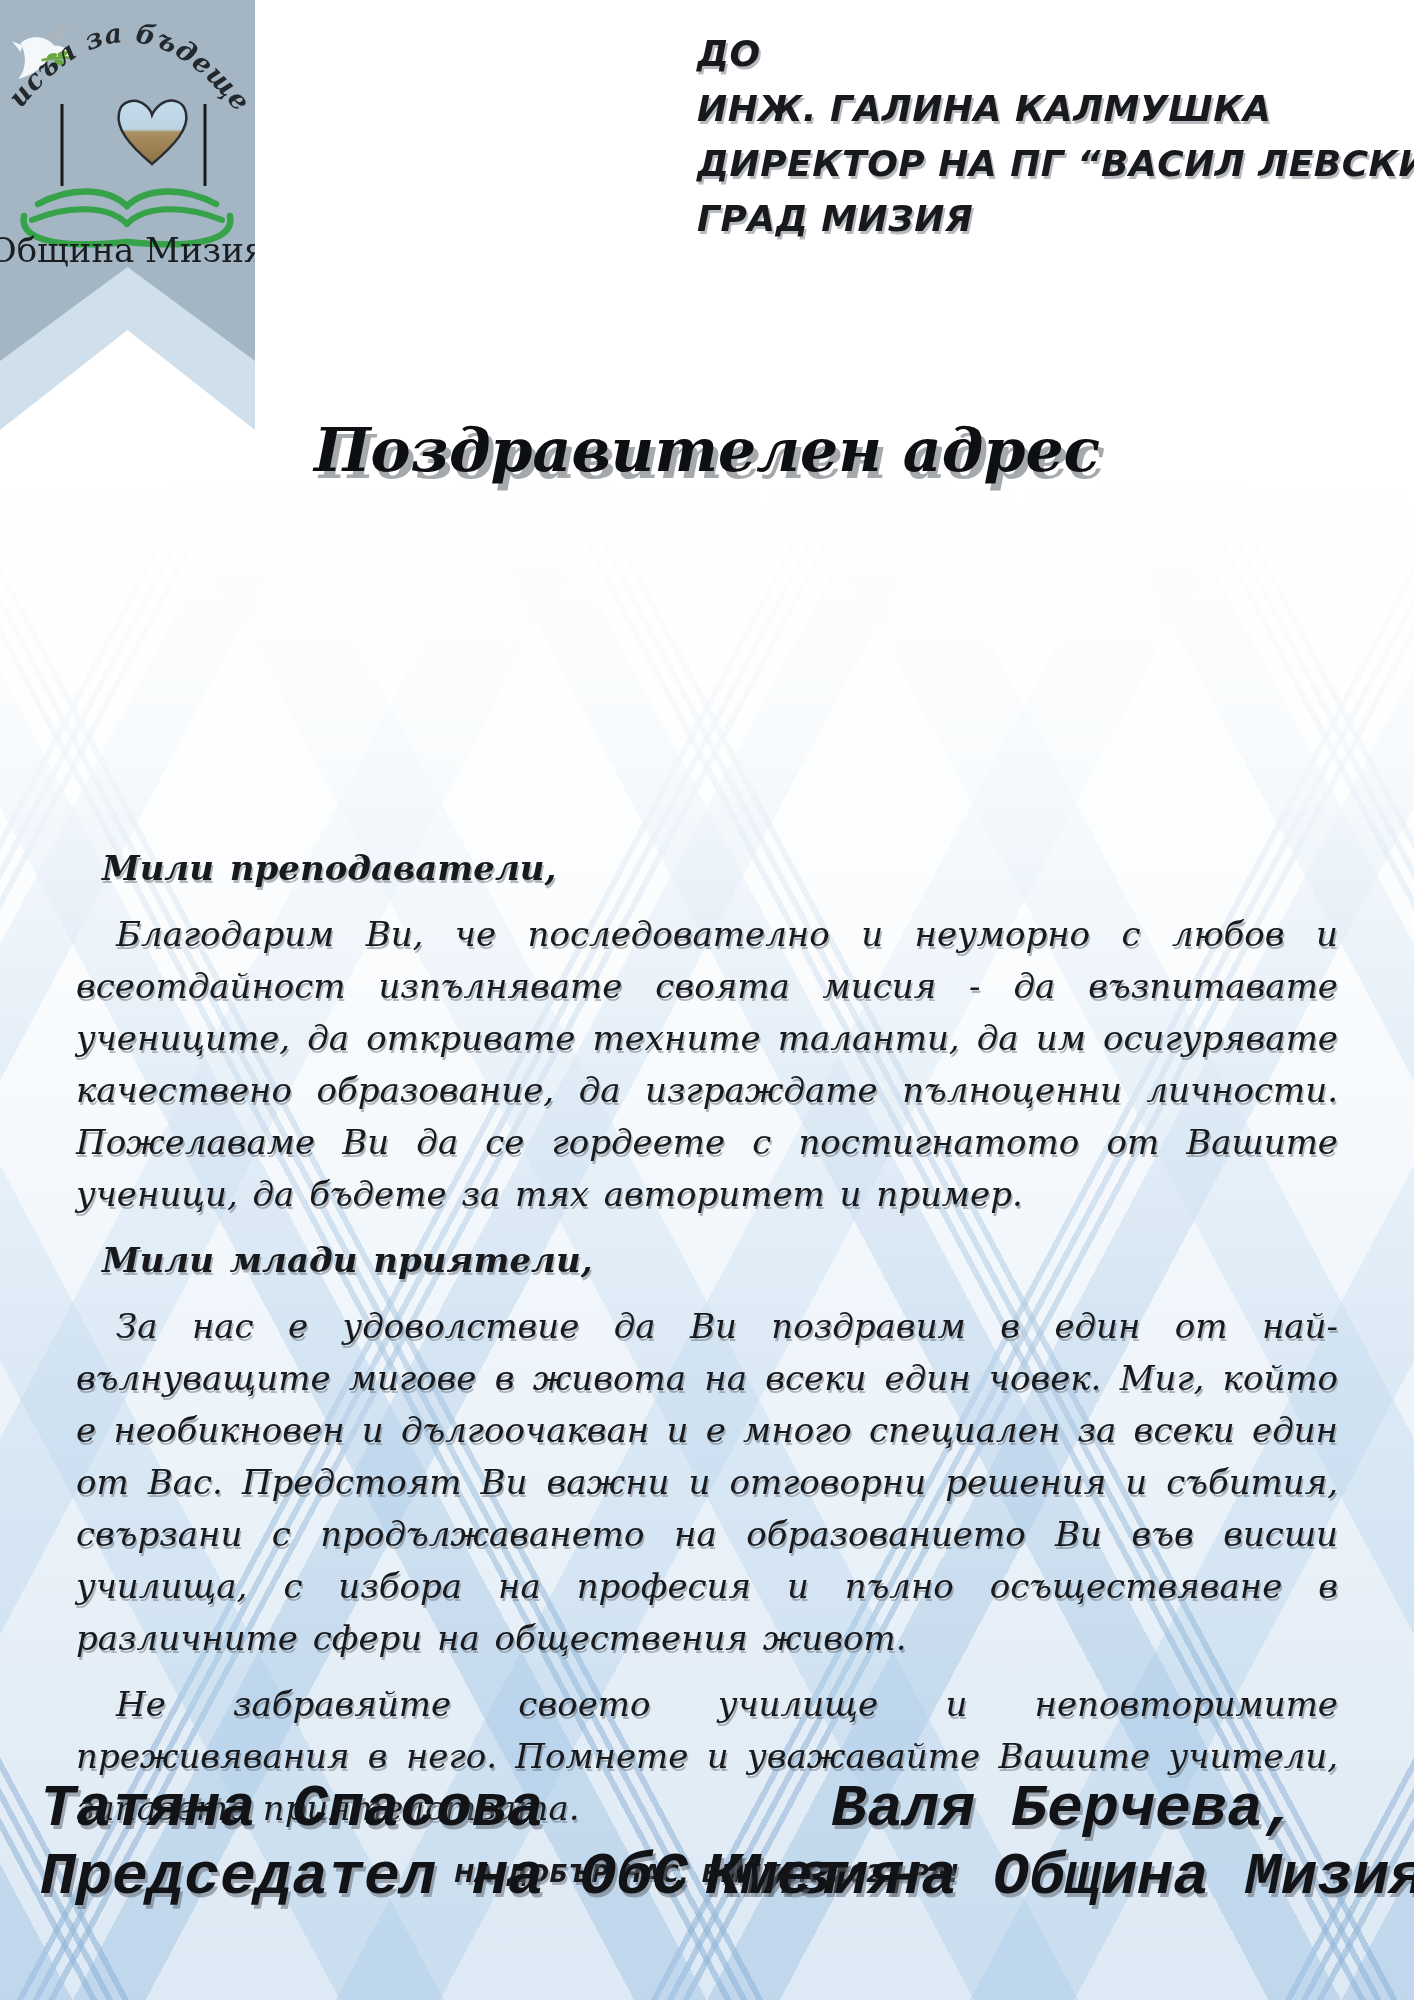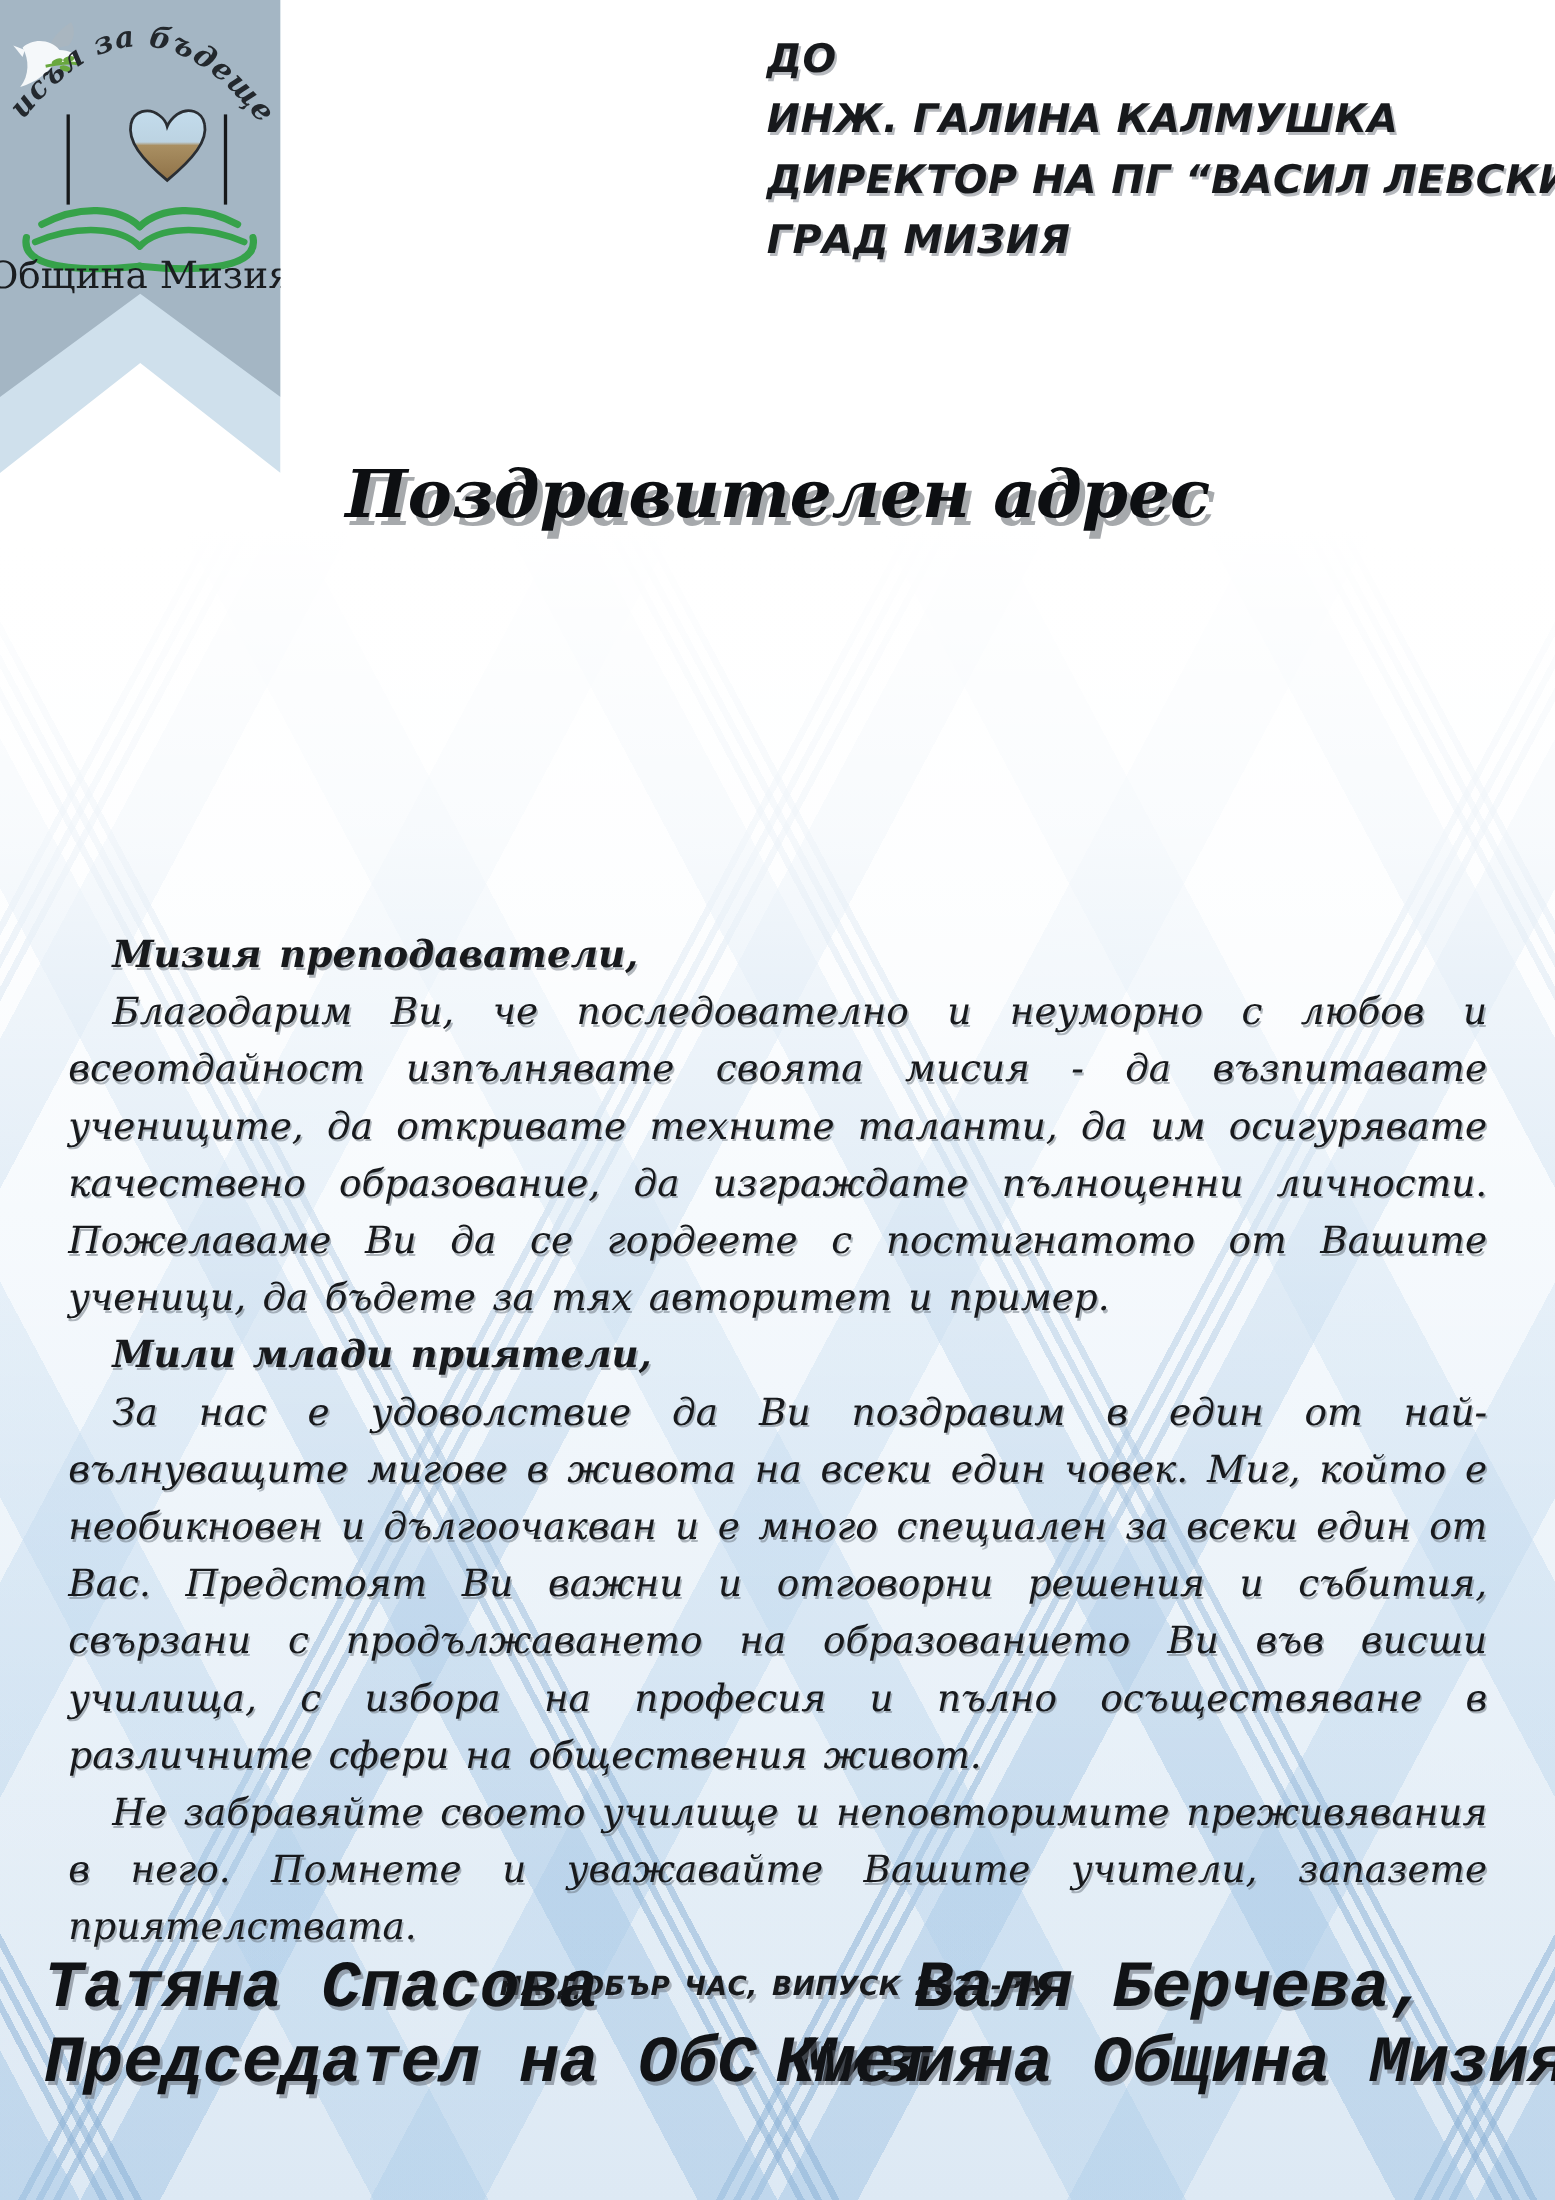--- a/index.html
+++ b/index.html
@@ -67,21 +67,21 @@
   }
   .salutation{position:absolute;left:100px;top:636px;z-index:2;font-size:33px;line-height:52px;white-space:nowrap;}
 
   .body-text{
     position:absolute;left:62px;top:842px;width:1290px;z-index:2;
     font-family:"DejaVu Serif",serif;font-style:italic;
     font-size:34px;line-height:52px;color:#17191c;
     text-shadow:1.5px 2.5px 0 rgba(105,115,126,0.5);
     text-align:justify;word-spacing:4px;
   }
-  .para{margin:0;text-indent:40px;}
+  .para{margin:14px;text-indent:40px;}
   .para-head{font-weight:bold;padding-left:40px;}
   .closing{font-size:24px;text-align:center;text-indent:0;margin-top:2px;}
 
   .sig{
     position:absolute;top:1775px;z-index:2;
     font-family:Liberation Mono, monospace;font-style:italic;font-weight:bold;
     font-size:60px;line-height:68px;color:#111316;
     text-shadow:2.5px 3.5px 0 rgba(100,108,118,0.55);
     white-space:nowrap;
   }
@@ -145,21 +145,21 @@
     <div>ДО</div>
     <div>ИНЖ. ГАЛИНА КАЛМУШКА</div>
     <div>ДИРЕКТОР НА ПГ “ВАСИЛ ЛЕВСКИ”</div>
     <div>ГРАД МИЗИЯ</div>
   </div>
 
   <h1 class="doc-title">Поздравителен адрес</h1>
 
 
   <div class="body-text">
-    <div class="para-head">Мизия преподаватели,</div>
+    <div class="para-head">Мили преподаватели,</div>
     <p class="para">Благодарим Ви, че последователно и неуморно с любов и всеотдайност изпълнявате своята мисия - да възпитавате учениците, да откривате техните таланти, да им осигурявате качествено образование, да изграждате пълноценни личности. Пожелаваме Ви да се гордеете с постигнатото от Вашите ученици, да бъдете за тях авторитет и пример.</p>
     <div class="para-head">Мили млади приятели,</div>
     <p class="para">За нас е удоволствие да Ви поздравим в един от най-вълнуващите мигове в живота на всеки един човек. Миг, който е необикновен и дългоочакван и е много специален за всеки един от Вас. Предстоят Ви важни и отговорни решения и събития, свързани с продължаването на образованието Ви във висши училища, с избора на професия и пълно осъществяване в различните сфери на обществения живот.</p>
     <p class="para">Не забравяйте своето училище и неповторимите преживявания в него. Помнете и уважавайте Вашите учители, запазете приятелствата.</p>
     <div class="closing hand-caps">НА ДОБЪР ЧАС, ВИПУСК 2022-РА!</div>
   </div>
 
   <div class="sig sig-left">
     <div>Татяна Спасова</div>
     <div>Председател на ОбС Мизия</div>

